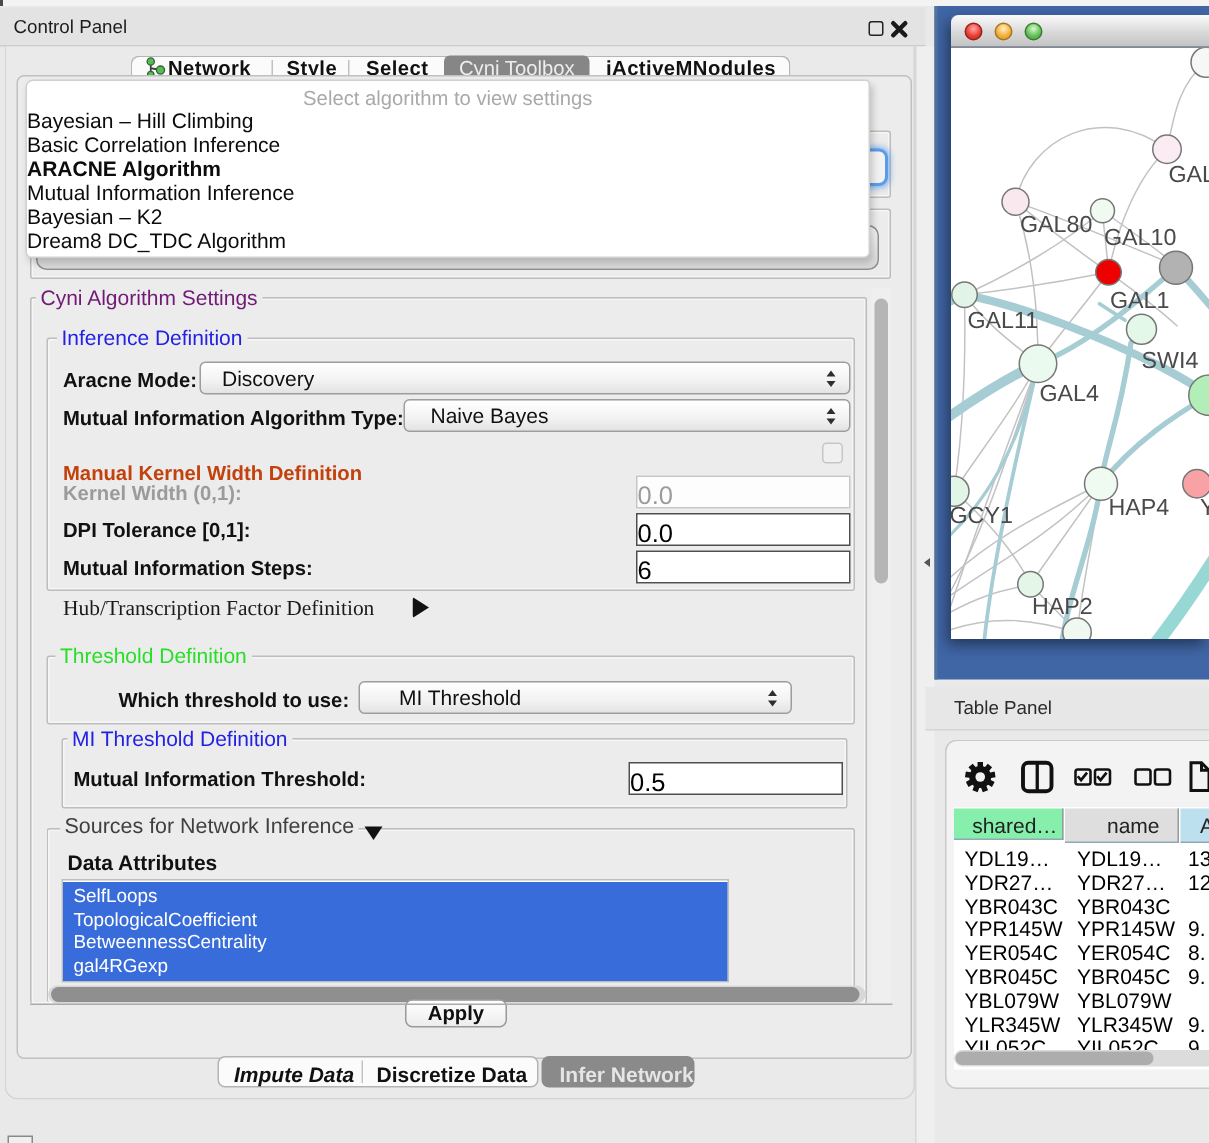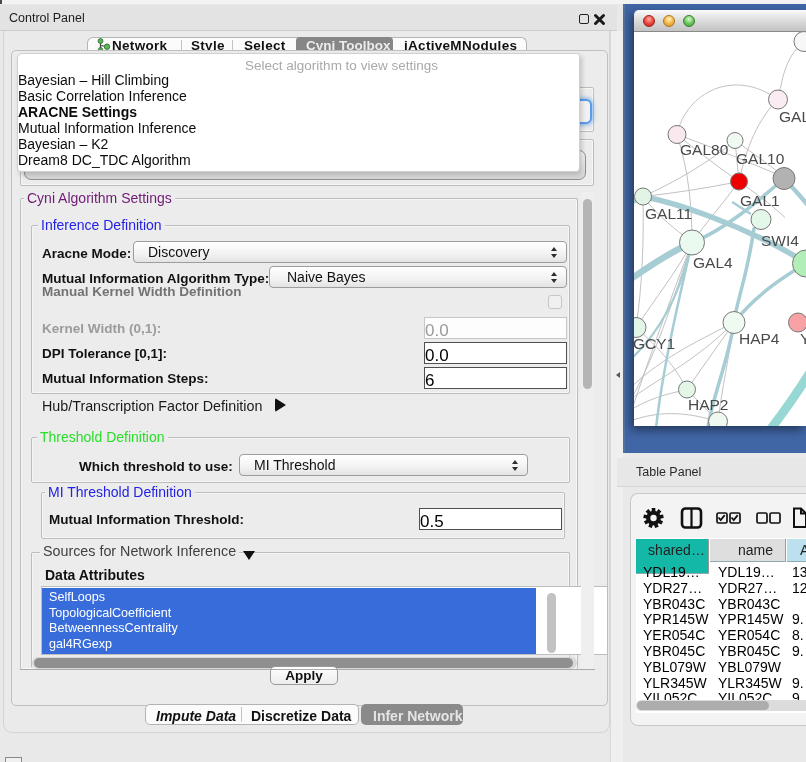--- a/index.html
+++ b/index.html
@@ -1,19 +1,19 @@
 <!DOCTYPE html>
 <html><head>
 <meta charset="utf-8">
 <style>
   * { margin:0; padding:0; box-sizing:border-box; }
   html,body { width:806px; height:762px; overflow:hidden; }
   body { font-family:"Liberation Sans", sans-serif; background:#e9e9e9; position:relative; }
   .abs { position:absolute; }
-  .lbl { font-size:14px; color:#1a1a1a; white-space:nowrap; }
+  .lbl { font-size:14px; color:#1a1a1a; white-space:nowrap;font-family:Liberation Serif, serif; }
   .blbl { font-size:13.5px; font-weight:bold; color:#111; white-space:nowrap; }
   .combo { position:absolute; border:1px solid #9d9d9d; border-radius:4px;
            background:linear-gradient(#ffffff,#f2f2f2 60%,#e3e3e3); height:22px;
            font-size:14px; color:#111; line-height:20px; padding-left:9px; white-space:nowrap; }
   .carr { position:absolute; right:9px; width:0; height:0; border-left:3.5px solid transparent; border-right:3.5px solid transparent; }
   .cup { top:4.5px; border-bottom:4.5px solid #2e2e2e; }
   .cdn { bottom:4.5px; border-top:4.5px solid #2e2e2e; }
   .field { position:absolute; height:22px; background:#fff; border:1.5px solid #4f4f4f;
            font-size:17px; color:#000; padding:2.5px 5px 0 0; }
   .group { position:absolute; border:1px solid #bdbdbd; border-radius:2px;
@@ -43,21 +43,21 @@
     <circle cx="4.5" cy="4" r="2.4" fill="#5cb85c" stroke="#2e6b2e" stroke-width="0.9"></circle>
     <circle cx="4.5" cy="12.7" r="2.1" fill="#5cb85c" stroke="#2e6b2e" stroke-width="0.9"></circle>
     <circle cx="11" cy="9.7" r="2.7" fill="#5cb85c" stroke="#2e6b2e" stroke-width="0.9"></circle>
   </svg>
   <div class="abs blbl" style="left:112px;top:38px;font-size:13.5px;font-weight:600;letter-spacing:0.3px;">Network</div>
   <div class="abs" style="left:181px;top:40px;width:1px;height:12px;background:#c2c2c2;"></div>
   <div class="abs blbl" style="left:191px;top:38px;font-size:13.5px;font-weight:600;letter-spacing:0.3px;">Style</div>
   <div class="abs" style="left:232px;top:40px;width:1px;height:12px;background:#c2c2c2;"></div>
   <div class="abs blbl" style="left:244px;top:38px;font-size:13.5px;font-weight:600;letter-spacing:0.3px;">Select</div>
   <div class="abs" style="left:296px;top:37px;width:97px;height:15px;background:#868686;border-radius:4px 4px 0 0;"></div>
-  <div class="abs" style="left:306px;top:38px;font-size:13.5px;font-weight:700;color:#ededed;">Cyni Toolbox</div>
+  <div class="abs" style="left:306px;top:38px;font-size:13.5px;font-weight:400;color:#ededed;">Cyni Toolbox</div>
   <div class="abs blbl" style="left:404px;top:38px;font-size:13.5px;font-weight:600;letter-spacing:0.3px;">jActiveMNodules</div>
 </div>
 
 <div class="abs" style="left:11px;top:50px;width:597px;height:656px;background:#ececec;border:1px solid #c0c0c0;border-radius:5px;"></div>
 
 <div id="under">
 
   <div class="group" style="left:20px;top:87px;width:574px;height:45px;"></div>
 
   <div class="abs" style="left:560px;top:99px;width:32px;height:25px;border:2px solid #5b9ce8;border-radius:6px;box-shadow:0 0 4px 1px rgba(90,155,230,0.75);background:#f2f2f2;"></div>
@@ -74,55 +74,55 @@
   <div class="gtitle" style="left:38px;top:219px;color:#2322e4;">Inference Definition</div>
 
   <div class="abs blbl" style="left:42px;top:246px;">Aracne Mode:</div>
   <div class="combo" style="left:133px;top:241px;width:434px;padding-left:14px;">Discovery
     <i class="carr cup"></i><i class="carr cdn"></i></div>
 
   <div class="abs blbl" style="left:42px;top:271px;">Mutual Information Algorithm Type:</div>
   <div class="combo" style="left:269px;top:266px;width:298px;padding-left:17px;">Naive Bayes
     <i class="carr cup"></i><i class="carr cdn"></i></div>
 
-  <div class="abs blbl" style="left:42px;top:284px;color:#737373;">Manual Kernel Width Definition</div>
+  <div class="abs blbl" style="left:42px;top:308px;color:#c2410c;">Manual Kernel Width Definition</div>
   <div class="abs" style="left:548px;top:295px;width:14px;height:14px;background:#f0f0f0;border:1px solid #c6c6c6;border-radius:3px;"></div>
 
   <div class="abs blbl" style="left:42px;top:321px;color:#9b9b9b;">Kernel Width (0,1):</div>
   <div class="field" style="left:424px;top:317px;width:143px;background:#fdfdfd;border:1px solid #c6c6c6;color:#9b9b9b;">0.0</div>
 
   <div class="abs blbl" style="left:42px;top:346px;">DPI Tolerance [0,1]:</div>
   <div class="field" style="left:424px;top:342px;width:143px;">0.0</div>
 
   <div class="abs blbl" style="left:42px;top:371px;">Mutual Information Steps:</div>
   <div class="field" style="left:424px;top:367px;width:143px;">6</div>
 
   <div class="abs lbl" style="left:42px;top:398px;font-size:14.3px;">Hub/Transcription Factor Definition</div>
   <div class="abs" style="left:275px;top:398px;width:0;height:0;border-top:7px solid transparent;border-bottom:7px solid transparent;border-left:11px solid #111;border-radius:2px;"></div>
 
   <div class="group" style="left:31px;top:437px;width:539px;height:46px;"></div>
   <div class="gtitle" style="left:37px;top:431px;color:#28de28;">Threshold Definition</div>
 
   <div class="abs blbl" style="left:79px;top:459px;">Which threshold to use:</div>
-  <div class="combo" style="left:239px;top:454px;width:289px;padding-left:14px;">MI Threshold
+  <div class="combo" style="left:239px;top:454px;width:289px;padding-left:26px;">MI Threshold
     <i class="carr cup"></i><i class="carr cdn"></i></div>
 
   <div class="group" style="left:41px;top:492px;width:524px;height:47px;"></div>
   <div class="gtitle" style="left:45px;top:486px;color:#2322e4;">MI Threshold Definition</div>
 
   <div class="abs blbl" style="left:49px;top:512px;">Mutual Information Threshold:</div>
   <div class="field" style="left:419px;top:508px;width:143px;">0.5</div>
 
   <div class="group" style="left:31px;top:552px;width:539px;height:116px;border-bottom:none;"></div>
   <div class="gtitle" style="left:40px;top:545px;font-size:14.3px;color:#404040;">Sources for Network Inference</div>
   <div class="abs" style="left:243px;top:551px;width:0;height:0;border-left:6.5px solid transparent;border-right:6.5px solid transparent;border-top:9px solid #111;"></div>
 
   <div class="abs blbl" style="left:45px;top:567px;font-size:14px;">Data Attributes</div>
 
-  <div class="abs" style="left:41px;top:586px;width:567px;height:69px;background:#ffffff;border:1px solid #bdbdbd;overflow:hidden;">
+  <div class="abs" style="left:41px;top:586px;width:445px;height:69px;background:#ffffff;border:1px solid #bdbdbd;overflow:hidden;">
     <div class="abs" style="left:0;top:1px;width:494px;height:80px;background:#386cda;"></div>
     <div class="abs" style="left:7px;top:3px;font-size:12.6px;color:#ffffff;line-height:15.6px;">SelfLoops<br>TopologicalCoefficient<br>BetweennessCentrality<br>gal4RGexp</div>
     <div class="abs" style="left:505px;top:6px;width:9px;height:60px;background:#c2c2c2;border-radius:5px;"></div>
   </div>
 
   <div class="abs" style="left:32px;top:657px;width:545px;height:12px;background:#d8d8d8;border-radius:6px;"></div>
   <div class="abs" style="left:34px;top:658px;width:539px;height:10px;background:#8f8f8f;border-radius:5px;"></div>
 
   <div class="abs" style="left:581px;top:192px;width:13px;height:477px;background:#efefef;border-radius:2px;"></div>
   <div class="abs" style="left:583px;top:199px;width:9px;height:190px;background:#b5b5b5;border-radius:5px;"></div>
@@ -134,22 +134,22 @@
 
   <div class="abs" style="left:145px;top:704px;width:214px;height:21px;background:#fbfbfb;border:1px solid #b3b3b3;border-radius:5px;"></div>
   <div class="abs" style="left:241px;top:707px;width:1px;height:15px;background:#c4c4c4;"></div>
   <div class="abs blbl" style="left:156px;top:708px;font-size:14px;font-weight:600;font-style:italic;">Impute Data</div>
   <div class="abs blbl" style="left:251px;top:708px;font-size:14px;font-weight:600;">Discretize Data</div>
   <div class="abs" style="left:361px;top:704px;width:102px;height:21px;background:#8a8a8a;border-radius:5px;"></div>
   <div class="abs" style="left:373px;top:708px;font-size:14px;font-weight:600;color:#e5e5e5;">Infer Network</div>
 </div>
 <div id="popup">
   <div class="abs" style="left:17px;top:53px;width:563px;height:119px;background:#ffffff;border:1px solid #d0d0d0;box-shadow:2px 3px 5px rgba(0,0,0,0.18);border-radius:5px 3px 4px 4px;"></div>
-  <div class="abs" style="left:17px;top:58px;width:563px;text-align:center;font-size:13.5px;color:#a9a9a9;margin-left:43px;">Select algorithm to view settings</div>
-  <div class="abs" style="left:18px;top:72px;font-size:14px;color:#0c0c0c;line-height:16px;">Bayesian – Hill Climbing<br>Basic Correlation Inference<br><b>ARACNE Settings</b><br>Mutual Information Inference<br>Bayesian – K2<br>Dream8 DC_TDC Algorithm</div>
+  <div class="abs" style="left:17px;top:58px;width:563px;text-align:center;font-size:13.5px;color:#a9a9a9;">Select algorithm to view settings</div>
+  <div class="abs" style="left:18px;top:72px;font-size:14px;color:#0c0c0c;line-height:16px;">Bayesian – Hill Climbing<br>Basic Correlation Inference<br><b>ARACNE Algorithm</b><br>Mutual Information Inference<br>Bayesian – K2<br>Dream8 DC_TDC Algorithm</div>
 </div>
 
 <div class="abs" style="left:610px;top:31px;width:13px;height:731px;background:#efefef;border-left:1px solid #d8d8d8;"></div>
 <div class="abs" style="left:616px;top:372px;width:0;height:0;border-top:3.5px solid transparent;border-bottom:3.5px solid transparent;border-right:4px solid #555;"></div>
 <div id="right">
 
   <div class="abs" style="left:623px;top:4px;width:183px;height:449px;background:#4066a6;border-left:2px solid #52729f;"></div>
 
   <div class="abs" style="left:634px;top:10px;width:172px;height:416px;box-shadow:-3px 4px 9px rgba(0,0,0,0.45);">
     <div class="abs" style="left:0;top:0;width:172px;height:22px;background:linear-gradient(#fafafa,#d9d9d9 55%,#c3c3c3);border-bottom:1px solid #8a8a8a;border-radius:5px 0 0 0;"></div>
@@ -250,21 +250,21 @@
       <rect x="90" y="8" width="10" height="10" rx="1.5"></rect>
       <rect x="117" y="8" width="10" height="10" rx="1.5"></rect>
       <rect x="130" y="8" width="10" height="10" rx="1.5"></rect>
     </g>
     <path d="M78.5 12.5 l2.2 2.6 4-5" fill="none" stroke="#111" stroke-width="1.8"></path>
     <path d="M91.5 12.5 l2.2 2.6 4-5" fill="none" stroke="#111" stroke-width="1.8"></path>
     <path d="M154 3.5 h7 l5 5 v13.5 h-12 z M161 3.5 v5 h5" fill="none" stroke="#111" stroke-width="2"></path>
   </svg>
 
   <div class="abs" style="left:636px;top:538px;width:170px;height:175px;background:#ffffff;overflow:hidden;">
-    <div class="abs" style="left:0;top:1px;width:73px;height:35px;background:#14b8a6;border-right:1px solid #999;border-bottom:1px solid #8fa8b2;text-align:center;text-indent:9px;font-size:14px;color:#222;line-height:22px;">shared…</div>
+    <div class="abs" style="left:0;top:1px;width:73px;height:21px;background:#86efac;border-right:1px solid #999;border-bottom:1px solid #8fa8b2;text-align:center;text-indent:9px;font-size:14px;color:#222;line-height:22px;">shared…</div>
     <div class="abs" style="left:74px;top:1px;width:76px;height:23px;background:#dedede;border-right:1px solid #999;border-bottom:1px solid #8fa8b2;text-align:center;text-indent:16px;font-size:14px;color:#222;line-height:22px;">name</div>
     <div class="abs" style="left:151px;top:1px;width:60px;height:23px;background:#bce0ee;border-bottom:1px solid #8fa8b2;font-size:14px;color:#222;line-height:22px;padding-left:13px;">A</div>
     <div class="abs" style="left:7px;top:27px;font-size:14px;color:#000;line-height:15.8px;">YDL19…<br>YDR27…<br>YBR043C<br>YPR145W<br>YER054C<br>YBR045C<br>YBL079W<br>YLR345W<br>YIL052C</div>
     <div class="abs" style="left:82px;top:27px;font-size:14px;color:#000;line-height:15.8px;">YDL19…<br>YDR27…<br>YBR043C<br>YPR145W<br>YER054C<br>YBR045C<br>YBL079W<br>YLR345W<br>YIL052C</div>
     <div class="abs" style="left:156px;top:27px;font-size:14px;color:#000;line-height:15.8px;">13<br>12<br><br>9.<br>8.<br>9.<br><br>9.<br>9.</div>
 
     <div class="abs" style="left:0;top:162px;width:170px;height:11px;background:#dcdcdc;border-radius:6px 0 0 6px;"></div>
     <div class="abs" style="left:1px;top:163px;width:132px;height:9px;background:#adadad;border-radius:5px;"></div>
   </div>
 </div>

